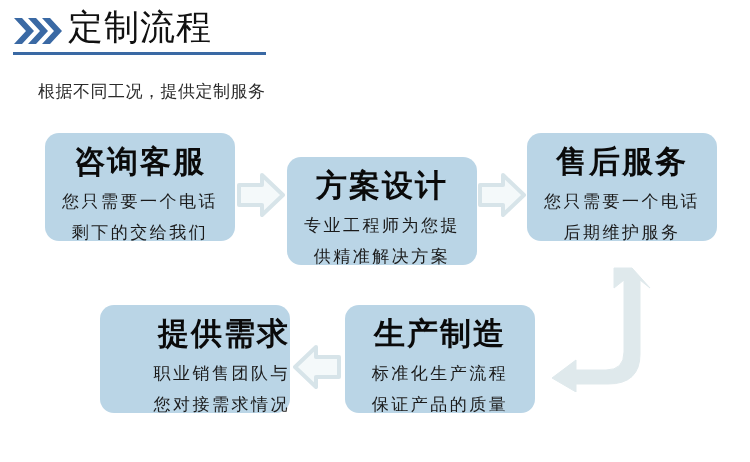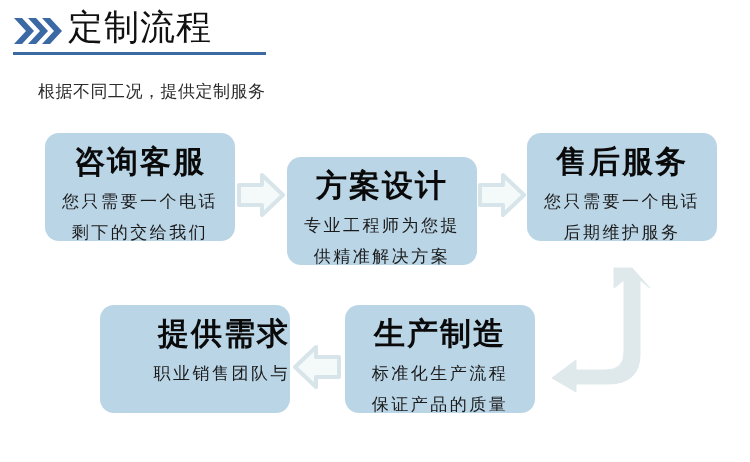--- a/index.html
+++ b/index.html
@@ -153,20 +153,21 @@
   <div class="box-lines">
     <div class="box-line">您只需要一个电话</div>
     <div class="box-line">后期维护服务</div>
   </div>
 </div>
 
 <div class="flow-box" id="box-4">
   <div class="box-title">提供需求</div>
   <div class="box-lines">
     <div class="box-line">职业销售团队与</div>
+    <div class="box-line">您对接需求情况</div>
   </div>
 </div>
 
 <div class="flow-box" id="box-5">
   <div class="box-title">生产制造</div>
   <div class="box-lines">
     <div class="box-line">标准化生产流程</div>
     <div class="box-line">保证产品的质量</div>
   </div>
 </div>

